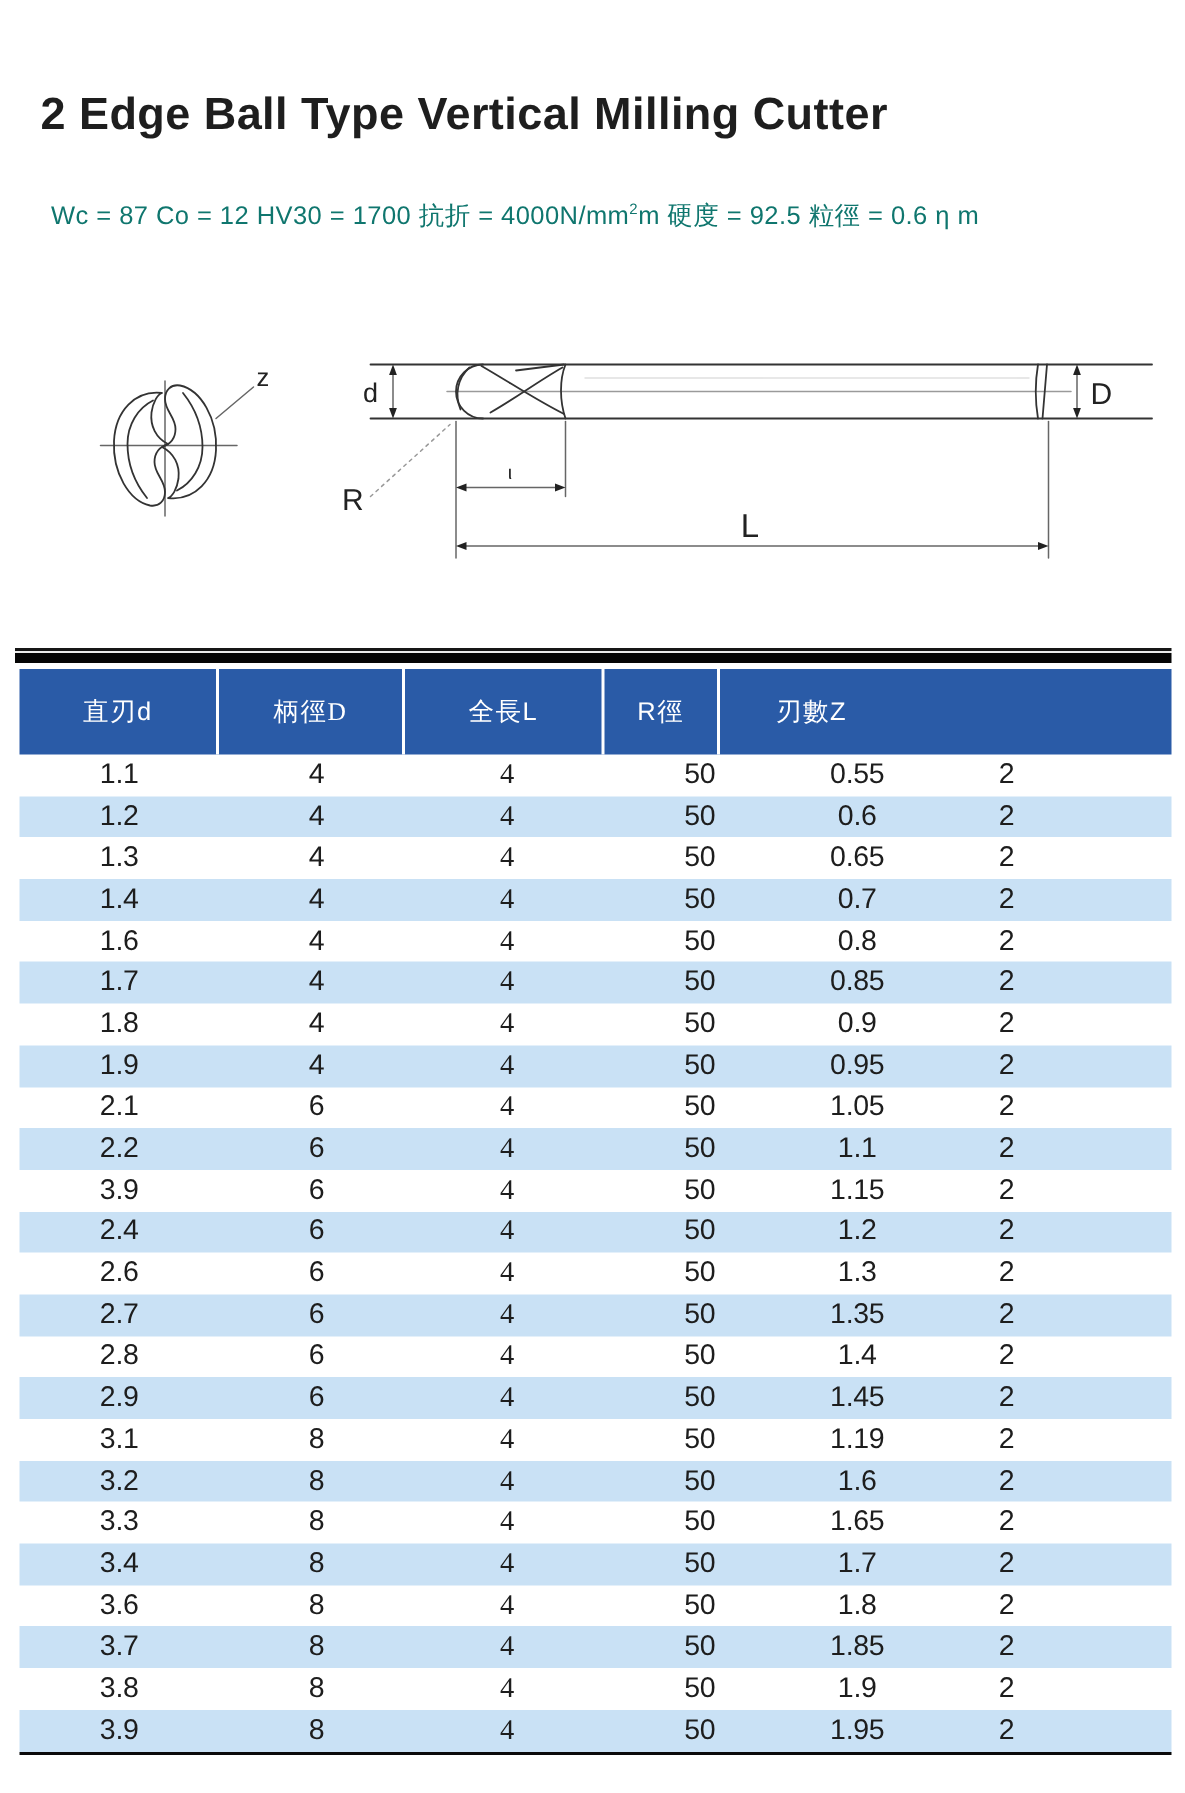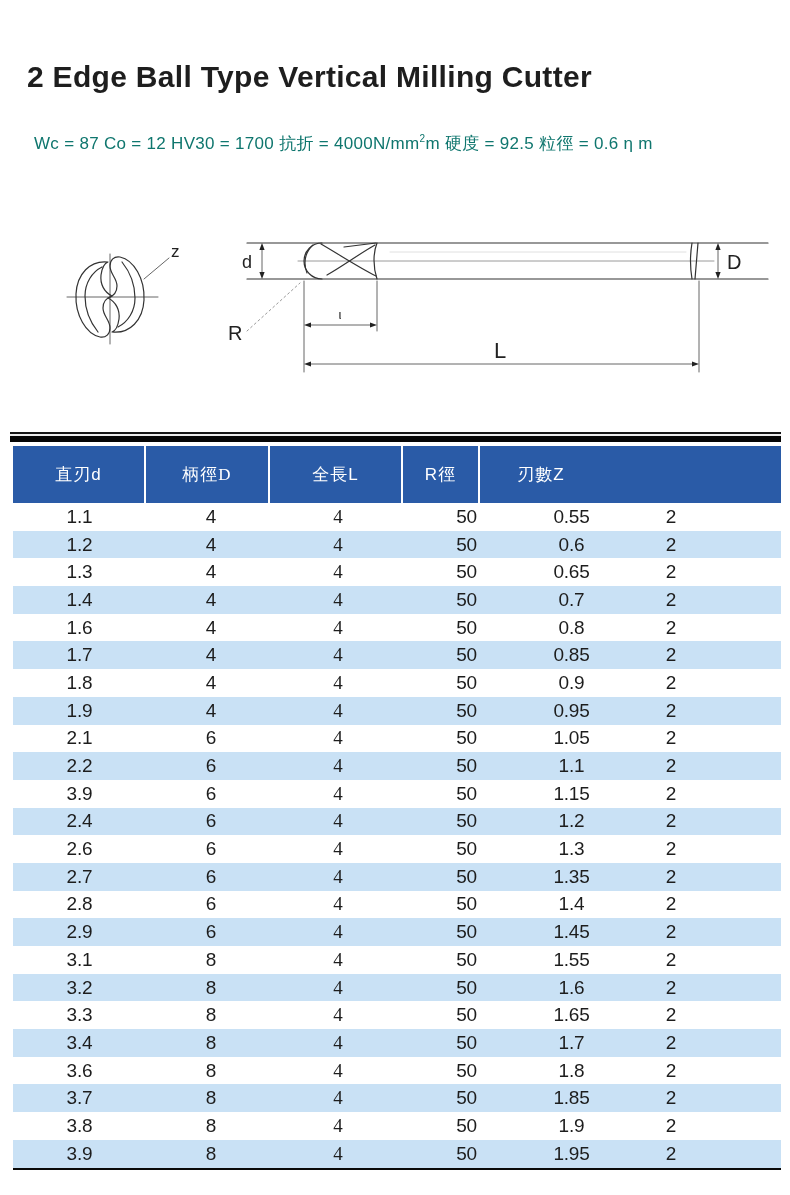--- a/index.html
+++ b/index.html
@@ -250,21 +250,21 @@
         <div class="td col2">4</div>
         <div class="td col3">50</div>
         <div class="td col4">1.45</div>
         <div class="td col5">2</div>
       </div>
       <div class="tr">
         <div class="td col0">3.1</div>
         <div class="td col1">8</div>
         <div class="td col2">4</div>
         <div class="td col3">50</div>
-        <div class="td col4">1.55</div>
+        <div class="td col4">1.19</div>
         <div class="td col5">2</div>
       </div>
       <div class="tr">
         <div class="td col0">3.2</div>
         <div class="td col1">8</div>
         <div class="td col2">4</div>
         <div class="td col3">50</div>
         <div class="td col4">1.6</div>
         <div class="td col5">2</div>
       </div>

